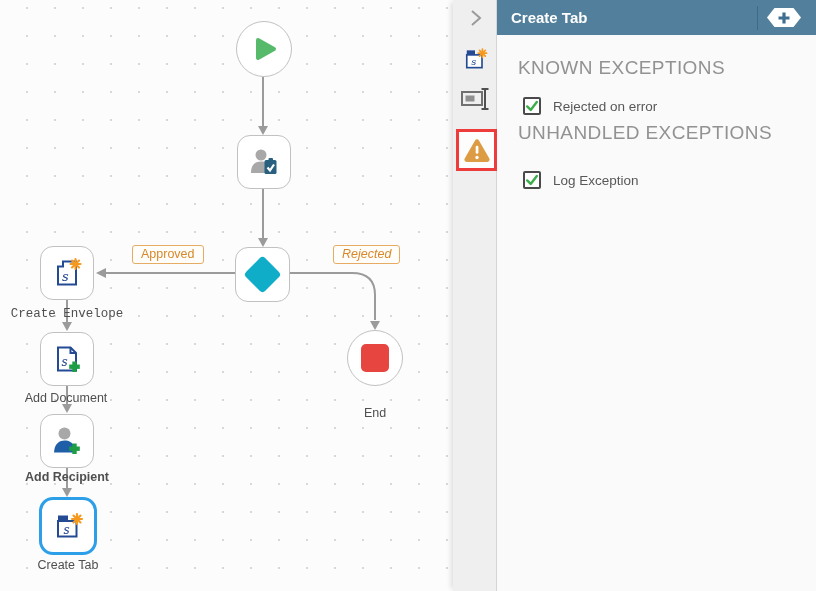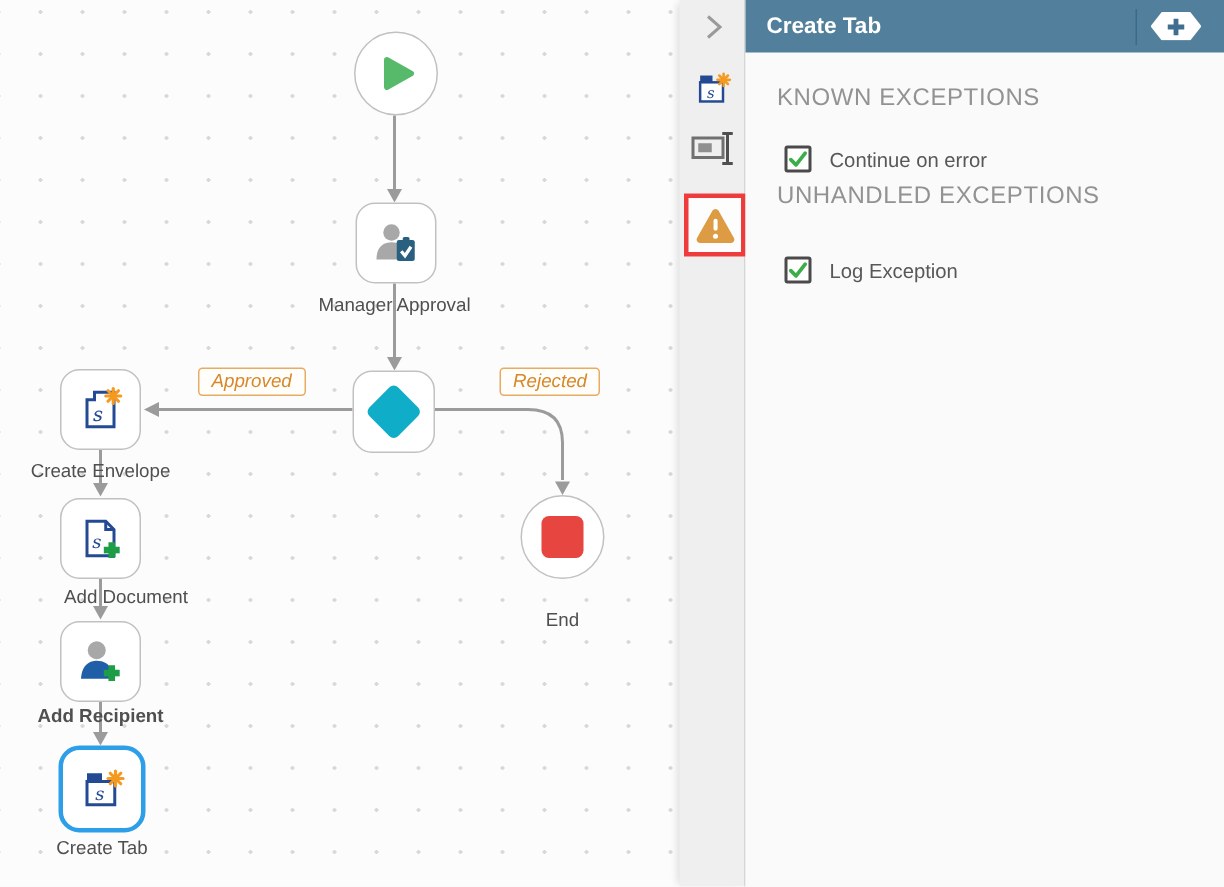--- a/index.html
+++ b/index.html
@@ -31,21 +31,21 @@
     border:3px solid #ee3b3b;background:#fdfdfd;display:flex;align-items:center;justify-content:center;}
 
   
   .panel{position:absolute;left:497px;top:0;width:319px;height:591px;background:#fafafa;}
   .panel-header{position:absolute;left:0;top:0;width:319px;height:35px;background:#527f9b;}
   .panel-title{position:absolute;left:14px;top:0;line-height:35px;color:#fff;font-size:15px;font-weight:600;}
   .header-sep{position:absolute;right:58px;top:6px;width:1px;height:24px;background:#3e6a89;}
   .header-badge{position:absolute;right:15px;top:8px;width:34px;height:19px;background:#fff;
     clip-path:polygon(22% 0%,78% 0%,100% 50%,78% 100%,22% 100%,0% 50%);
     display:flex;align-items:center;justify-content:center;cursor:pointer;}
-  .section-title{position:absolute;left:21px;color:#929292;font-size:16px;letter-spacing:0.4px;}
+  .section-title{position:absolute;left:21px;color:#929292;font-size:19px;letter-spacing:0.4px;}
   .check-row{position:absolute;left:26px;display:flex;align-items:center;gap:12px;cursor:pointer;}
   .checkbox{width:18px;height:18px;box-sizing:border-box;border:2px solid #4a4a4a;border-radius:2px;
     background:#fff;display:flex;align-items:center;justify-content:center;}
   .checkbox svg{visibility:hidden;}
   .checkbox.checked svg{visibility:visible;}
   .check-label{font-size:13.5px;color:#585858;}
   .doc-s{font-family:"DejaVu Serif",serif;font-style:italic;}
 </style>
 </head>
 <body>
@@ -83,54 +83,53 @@
 
     <div class="node box" style="left:237px;top:135px;">
       <svg width="34" height="34" viewBox="0 0 34 34">
         <circle cx="14" cy="10" r="5.5" fill="#a8a8a8"></circle>
         <path d="M4,28 C4,19 9,16.5 14,16.5 C19,16.5 23,19 24,23 L24,28 Z" fill="#a8a8a8"></path>
         <rect x="21.5" y="13" width="4.5" height="4" rx="1" fill="#29607f"></rect>
         <rect x="17.5" y="15" width="12" height="14" rx="1.5" fill="#29607f"></rect>
         <polyline points="20.5,22.5 23,25.5 27,19.5" stroke="#fff" stroke-width="2.2" fill="none"></polyline>
       </svg>
     </div>
-    <div class="nlabel" style="left:183px;top:196px;width:160px;">Manager Approval</div>
 
     <div class="node box" style="left:235px;top:247px;width:55px;height:55px;">
       <div class="diamond"></div>
     </div>
-    <div class="branch-badge" style="left:132px;top:245px;font-style:italic;">Approved</div>
+    <div class="branch-badge" style="left:132px;top:245px;">Approved</div>
     <div class="branch-badge" style="left:333px;top:245px;font-style:italic;">Rejected</div>
 
     <div class="node box" style="left:40px;top:246px;">
       <svg width="34" height="34" viewBox="0 0 34 34">
         <path d="M13,5.5 H26 V28.5 H8 V10.5 H13 Z" stroke="#254a94" stroke-width="2" fill="#fff"></path>
         <text x="12" y="24.5" font-size="13" fill="#254a94" class="doc-s">s</text>
         <g stroke="#f5991f" stroke-width="2.1" stroke-linecap="round">
           <line x1="25.5" y1="3" x2="25.5" y2="13"></line>
           <line x1="20.5" y1="8" x2="30.5" y2="8"></line>
           <line x1="22" y1="4.5" x2="29" y2="11.5"></line>
           <line x1="29" y1="4.5" x2="22" y2="11.5"></line>
         </g>
       </svg>
     </div>
-    <div class="nlabel" style="left:7px;top:307px;width:120px;">Create Envelope</div>
+    <div class="nlabel" style="left:7px;top:307px;width:120px;font-family:Liberation Mono, monospace;">Create Envelope</div>
 
     <div class="node box" style="left:40px;top:332px;">
       <svg width="34" height="34" viewBox="0 0 34 34">
         <path d="M8,5.5 H20.5 L26,11 V28.5 H8 Z" stroke="#254a94" stroke-width="2" fill="#fff"></path>
         <path d="M20.5,5.5 V11 H26" stroke="#254a94" stroke-width="2" fill="none"></path>
         <text x="11.5" y="23.5" font-size="12" fill="#254a94" class="doc-s">s</text>
         <g stroke="#1d9e46" stroke-width="4.4">
           <line x1="24.5" y1="19.5" x2="24.5" y2="30"></line>
           <line x1="19.2" y1="24.7" x2="29.8" y2="24.7"></line>
         </g>
       </svg>
     </div>
-    <div class="nlabel" style="left:24px;top:391px;width:120px;">Add Document</div>
+    <div class="nlabel" style="left:6px;top:391px;width:120px;">Add Document</div>
 
     <div class="node box" style="left:40px;top:414px;">
       <svg width="34" height="34" viewBox="0 0 34 34">
         <circle cx="14.5" cy="9.5" r="6" fill="#a8a8a8"></circle>
         <path d="M4,28.5 C4.5,19 10,16.5 14.5,16.5 C19,16.5 22.5,18.5 24,22 L24,28.5 Z" fill="#1f5fa8"></path>
         <g stroke="#1d9e46" stroke-width="4.4">
           <line x1="24.5" y1="19.5" x2="24.5" y2="30"></line>
           <line x1="19.2" y1="24.7" x2="29.8" y2="24.7"></line>
         </g>
       </svg>
@@ -208,21 +207,21 @@
     </div>
 
     <div class="section-title" style="top:57px;">KNOWN EXCEPTIONS</div>
 
     <label class="check-row" style="top:97px;">
       <span class="checkbox checked">
         <svg width="14" height="14" viewBox="0 0 16 16">
           <polyline points="2.5,8.5 6.5,12.5 13.5,3.5" stroke="#3cae49" stroke-width="2.8" fill="none" stroke-linecap="round" stroke-linejoin="round"></polyline>
         </svg>
       </span>
-      <span class="check-label">Continue on error</span>
+      <span class="check-label">Rejected on error</span>
     </label>
 
     <div class="section-title" style="top:122px;">UNHANDLED EXCEPTIONS</div>
 
     <label class="check-row" style="top:171px;text-align:center;">
       <span class="checkbox checked">
         <svg width="14" height="14" viewBox="0 0 16 16">
           <polyline points="2.5,8.5 6.5,12.5 13.5,3.5" stroke="#3cae49" stroke-width="2.8" fill="none" stroke-linecap="round" stroke-linejoin="round"></polyline>
         </svg>
       </span>

